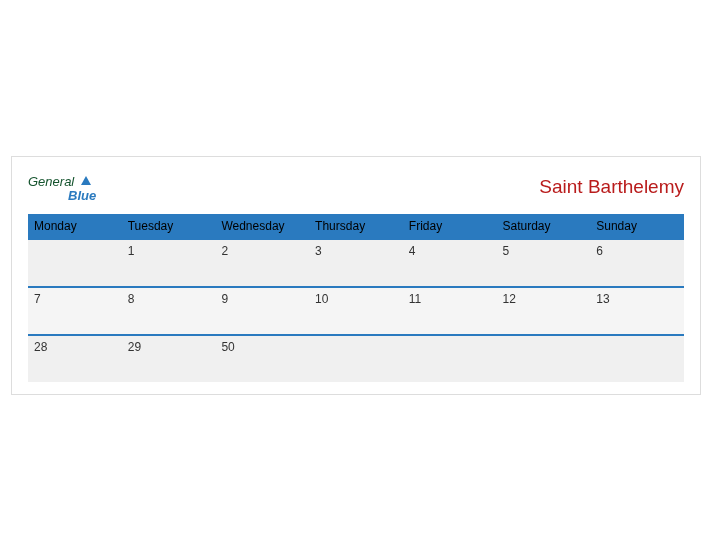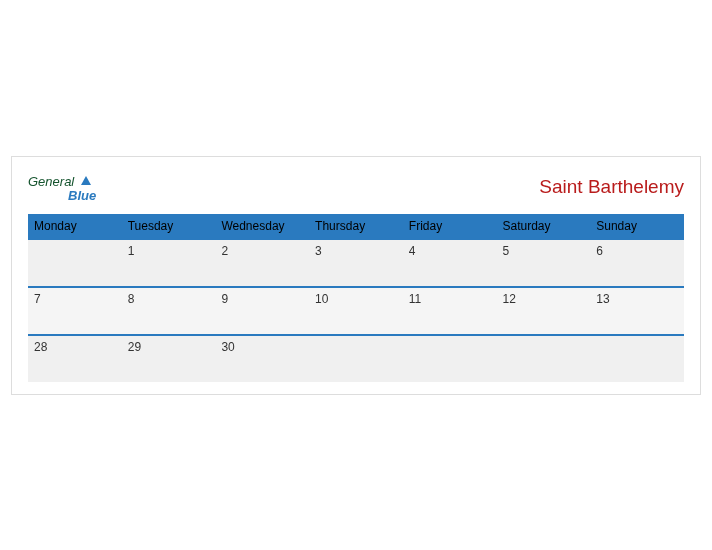--- a/index.html
+++ b/index.html
@@ -136,21 +136,21 @@
           <td>8</td>
           <td>9</td>
           <td>10</td>
           <td>11</td>
           <td>12</td>
           <td>13</td>
         </tr>
         <tr>
           <td>28</td>
           <td>29</td>
-          <td>30</td>
+          <td>50</td>
           <td class="empty"></td>
           <td class="empty"></td>
           <td class="empty"></td>
           <td class="empty"></td>
         </tr>
       </tbody>
   </table>
 </div>
 
 </body></html>

